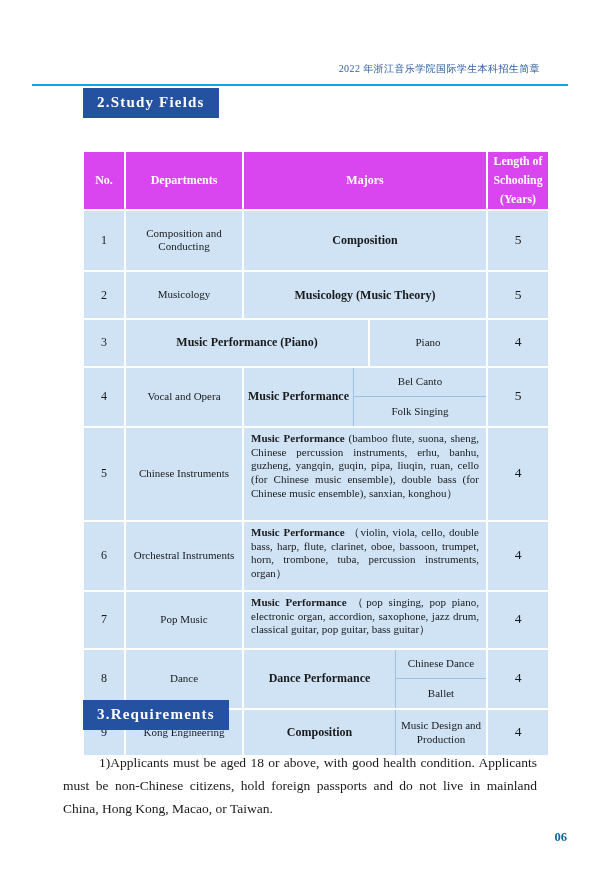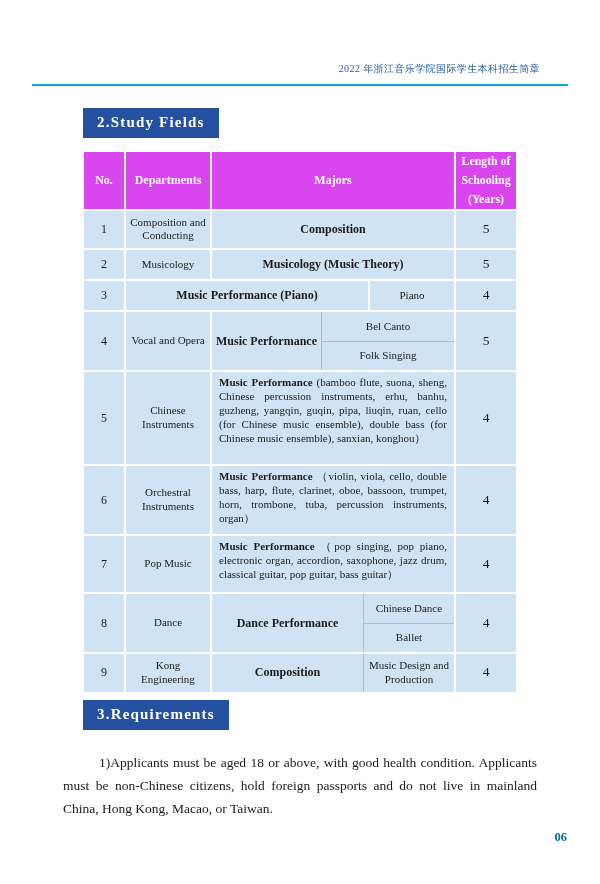--- a/index.html
+++ b/index.html
@@ -7,30 +7,30 @@
   body { font-family:"Liberation Serif","DejaVu Serif",serif; color:#1a1a1a; }
   .page { position:relative; width:600px; height:884px; background:#ffffff; overflow:hidden; }
 
   
   .doc-header { position:absolute; top:0; left:32px; right:32px; border-bottom:2px solid #0ea5e9;margin-top:28px; }
   .doc-header .title { text-align:right; padding:34px 28px 8px 0; font-size:10px; color:#30609f; letter-spacing:.4px; }
 
   
   .heading-box { position:absolute; left:83px; background:#2451a0; color:#ffffff;
                  font-weight:bold; font-size:15px; letter-spacing:1.2px; padding:6px 14px 7px 14px; }
-  .heading-study { top:108px; }
+  .heading-study { top:88px; }
   .heading-req { top:700px; }
 
   
   .sf-table { position:absolute; left:84px; top:152px; width:428px; display:flex; flex-direction:column; row-gap:2px; }
   .trow { display:flex; column-gap:2px; }
   .cell { background:#cfe3f5; display:flex; align-items:center; justify-content:center;
           text-align:center; font-size:11px; line-height:1.25; }
   .col-no { width:40px; flex:none; font-size:12px; }
-  .col-dept { width:84px; flex:none; padding:5px 2px; }
+  .col-dept { width:116px; flex:none; padding:16px 2px; }
   .col-majors { width:242px; flex:none; }
   .col-len { width:60px; flex:none; font-size:13.5px; }
   .hcell { background:#d946ef; color:#ffffff; font-weight:bold; font-size:12px; line-height:1.6; }
   .hcell.col-len { font-size:11.8px; padding:0 3px; }
   .hrow { min-height:55px; }
   .r1 { min-height:33px; } .r2 { min-height:29px; } .r3 { min-height:29px; }
   .r4 { min-height:58px; } .r5 { min-height:92px; } .r6 { min-height:68px; }
   .r7 { min-height:56px; } .r8 { min-height:58px; } .r9 { min-height:32px; }
   .major-simple { font-weight:bold; font-size:12px; }
   .cell.desc { display:block; text-align:justify; padding:4px 7px; font-size:11px; line-height:13.9px; }

